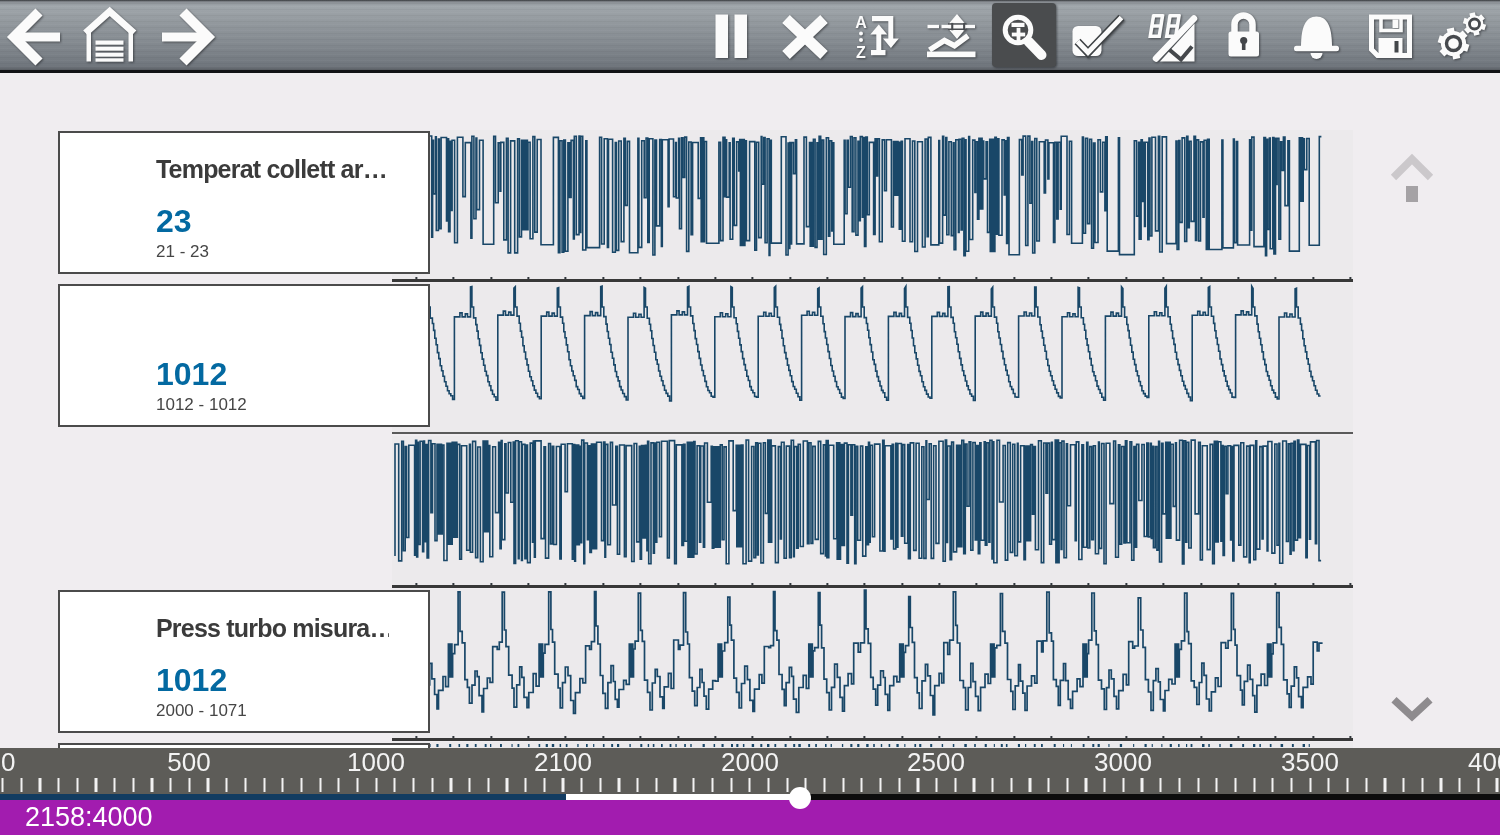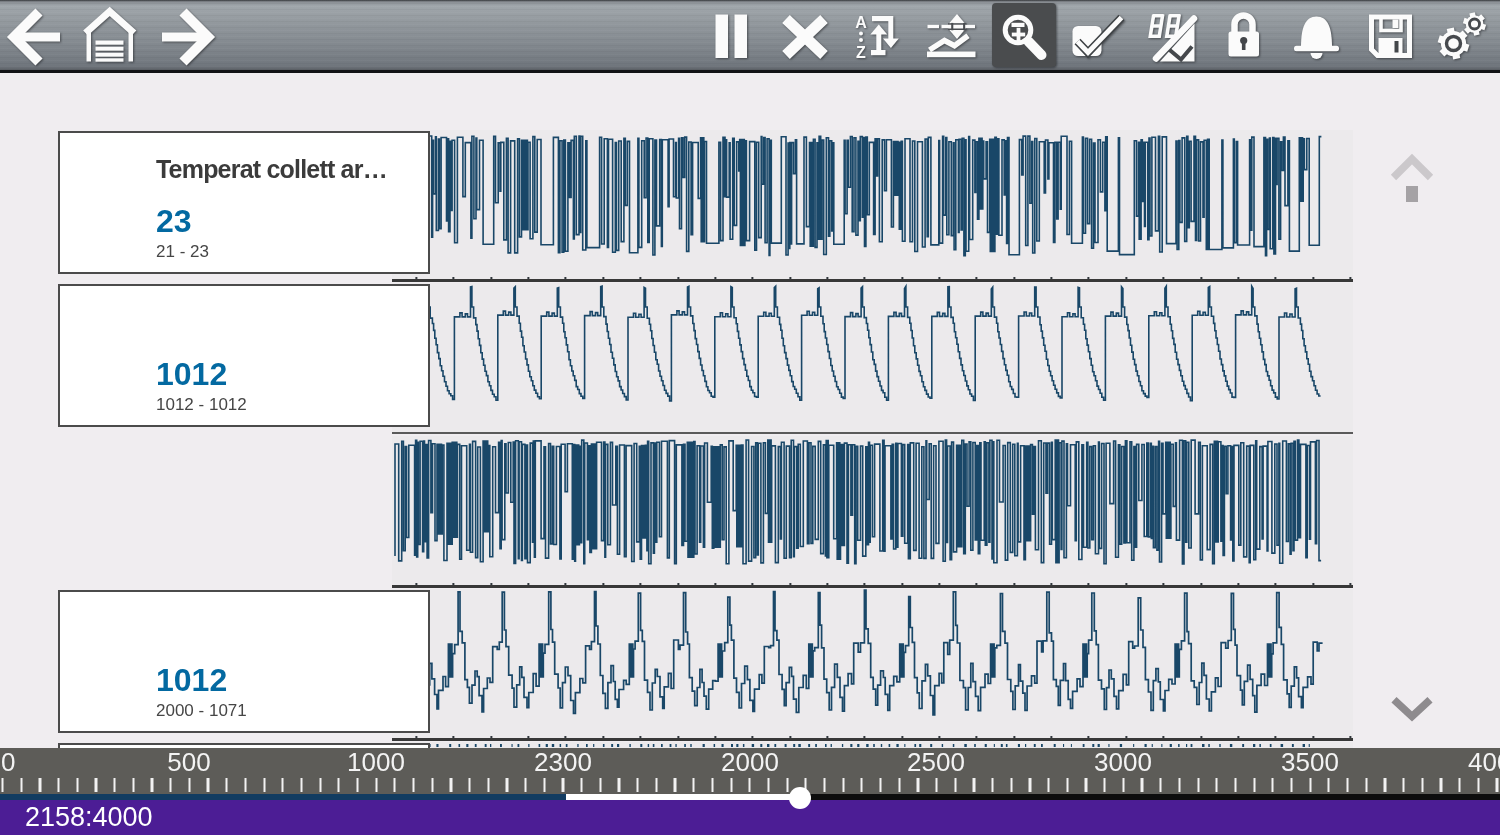--- a/index.html
+++ b/index.html
@@ -35,36 +35,37 @@
 #ticks { position:absolute; left:0; top:30px; width:1500px; height:14px;
   background:repeating-linear-gradient(90deg, #f2f2f2 0 2.2px, rgba(0,0,0,0) 2.2px 18.68px);
   background-position:1.5px 0; }
 #slider { position:absolute; left:0; top:794px; width:1500px; height:6px;
   background:#0d0d0d; z-index:4; }
 #slider .nav { position:absolute; left:0; top:0; width:566px; height:6px; background:#123c61; }
 #slider .wht { position:absolute; left:566px; top:0; width:240px; height:6px; background:#ffffff; }
 #handle { position:absolute; left:789px; top:787px; width:22px; height:22px;
   border-radius:50%; background:#ffffff; z-index:6; }
 #bbar { position:absolute; left:0; top:800px; width:1500px; height:35px;
-  background:#4c1d95; z-index:5;text-align:right; }
+  background:#a21caf; z-index:5;text-align:right; }
 #bbar span { position:absolute; left:25px; top:2px; font-size:27px; color:#fff; }
 </style></head>
 <body>
 <div id="root">
 
 <div class="card" style="top:131px">
   <div class="cname">Temperat collett ar…</div>
   <div class="cval">23</div>
   <div class="crng">21 - 23</div>
 </div>
 <div class="card" style="top:284px">
   <div class="cval">1012</div>
   <div class="crng">1012 - 1012</div>
 </div>
 <div class="card" style="top:590px">
+  <div class="cname">Press turbo misura…</div>
   <div class="cval">1012</div>
   <div class="crng">2000 - 1071</div>
 </div>
 <div class="card" style="top:743px;height:100px"></div>
 
 <div class="crow" style="top:130px"></div>
 <svg class="tr" style="top:130px" width="961" height="149" viewBox="0 0 961 149">
       <polyline fill="none" stroke="#194768" stroke-width="1.6" points="3.0,110.0 3.0,9.2 7.4,9.2 7.4,113.2 8.6,113.2 8.6,9.6 9.4,9.6 9.4,63.2 12.0,63.2 12.0,10.9 12.6,10.9 12.6,120.9 13.3,120.9 13.3,10.9 13.9,10.9 13.9,120.9 14.6,120.9 14.6,10.9 15.2,10.9 15.2,120.9 15.9,120.9 15.9,10.9 16.5,10.9 16.5,120.9 17.2,120.9 17.2,10.9 17.8,10.9 17.8,120.9 18.5,120.9 18.5,10.6 19.2,10.6 19.2,96.8 20.4,96.8 20.4,7.7 21.1,7.7 21.1,88.8 21.7,88.8 21.7,7.7 22.4,7.7 22.4,88.8 23.0,88.8 23.0,7.7 23.7,7.7 23.7,88.8 24.3,88.8 24.3,11.9 26.0,11.9 26.0,109.2 27.3,109.2 27.3,13.0 29.4,13.0 29.4,68.0 30.8,68.0 30.8,6.5 33.1,6.5 33.1,63.7 35.3,63.7 35.3,6.0 39.7,6.0 39.7,107.3 40.6,107.3 40.6,10.4 41.5,10.4 41.5,63.9 43.5,63.9 43.5,6.8 44.3,6.8 44.3,100.5 46.4,100.5 46.4,9.1 47.4,9.1 47.4,98.6 49.1,98.6 49.1,7.5 54.5,7.5 54.5,91.0 55.7,91.0 55.7,8.8 56.6,8.8 56.6,101.6 58.0,101.6 58.0,11.4 58.8,11.4 58.8,80.4 60.1,80.4 60.1,10.2 62.6,10.2 62.6,112.8 65.4,112.8 65.4,7.3 70.9,7.3 70.9,66.6 73.3,66.6 73.3,12.6 78.9,12.6 78.9,108.1 79.9,108.1 79.9,6.3 81.9,6.3 81.9,88.8 84.0,88.8 84.0,8.1 84.8,8.1 84.8,79.6 87.5,79.6 87.5,10.3 91.1,10.3 91.1,114.3 101.7,114.3 101.7,6.4 103.5,6.4 103.5,72.7 106.2,72.7 106.2,12.9 108.0,12.9 108.0,61.2 108.8,61.2 108.8,12.4 111.8,12.4 111.8,109.9 114.4,109.9 114.4,8.2 116.1,8.2 116.1,122.9 118.6,122.9 118.6,10.9 122.7,10.9 122.7,122.9 125.6,122.9 125.6,8.9 127.4,8.9 127.4,106.9 129.5,106.9 129.5,10.3 130.2,10.3 130.2,99.6 130.8,99.6 130.8,10.3 131.5,10.3 131.5,99.6 132.1,99.6 132.1,10.3 132.8,10.3 132.8,99.6 133.4,99.6 133.4,10.3 134.1,10.3 134.1,99.6 134.7,99.6 134.7,10.3 135.4,10.3 135.4,99.6 136.0,99.6 136.0,12.2 138.1,12.2 138.1,108.7 140.9,108.7 140.9,6.6 142.8,6.6 142.8,102.1 145.2,102.1 145.2,9.5 149.0,9.5 149.0,114.8 161.4,114.8 161.4,7.4 166.4,7.4 166.4,122.6 167.9,122.6 167.9,10.7 170.1,10.7 170.1,122.3 171.8,122.3 171.8,10.1 173.4,10.1 173.4,121.3 175.9,121.3 175.9,12.7 177.5,12.7 177.5,67.5 179.1,67.5 179.1,10.4 181.4,10.4 181.4,109.0 182.3,109.0 182.3,6.2 184.3,6.2 184.3,104.6 187.0,104.6 187.0,6.1 187.8,6.1 187.8,102.4 188.8,102.4 188.8,6.3 190.7,6.3 190.7,120.0 193.8,120.0 193.8,10.8 194.9,10.8 194.9,117.6 207.6,117.6 207.6,7.3 209.6,7.3 209.6,114.0 212.2,114.0 212.2,8.8 215.4,8.8 215.4,117.4 216.5,117.4 216.5,9.2 220.6,9.2 220.6,122.3 223.3,122.3 223.3,12.6 224.4,12.6 224.4,120.4 226.7,120.4 226.7,11.0 229.2,11.0 229.2,111.6 231.9,111.6 231.9,8.2 233.3,8.2 233.3,75.4 235.3,75.4 235.3,11.4 237.5,11.4 237.5,122.8 245.9,122.8 245.9,8.3 246.9,8.3 246.9,117.4 249.7,117.4 249.7,10.8 252.2,10.8 252.2,67.7 254.1,67.7 254.1,8.0 255.8,8.0 255.8,112.4 257.2,112.4 257.2,8.7 260.9,8.7 260.9,125.0 262.9,125.0 262.9,10.0 264.5,10.0 264.5,95.9 267.7,95.9 267.7,9.6 269.4,9.6 269.4,116.4 270.3,116.4 270.3,9.8 276.1,9.8 276.1,76.6 277.1,76.6 277.1,9.0 281.5,9.0 281.5,66.7 283.6,66.7 283.6,12.5 284.3,12.5 284.3,68.0 286.6,68.0 286.6,8.3 287.5,8.3 287.5,98.8 289.5,98.8 289.5,7.8 291.0,7.8 291.0,47.4 292.7,47.4 292.7,7.1 294.6,7.1 294.6,121.4 296.8,121.4 296.8,12.0 299.1,12.0 299.1,104.8 300.6,104.8 300.6,12.5 306.2,12.5 306.2,68.4 308.6,68.4 308.6,7.8 309.2,7.8 309.2,111.6 309.9,111.6 309.9,7.8 310.5,7.8 310.5,111.6 311.2,111.6 311.2,7.8 311.8,7.8 311.8,111.6 312.5,111.6 312.5,11.5 314.5,11.5 314.5,113.2 326.9,113.2 326.9,12.4 328.6,12.4 328.6,110.6 331.0,110.6 331.0,7.3 331.7,7.3 331.7,66.6 332.3,66.6 332.3,7.3 333.0,7.3 333.0,66.6 333.6,66.6 333.6,9.9 334.6,9.9 334.6,67.1 337.2,67.1 337.2,12.9 338.1,12.9 338.1,109.3 340.7,109.3 340.7,8.3 342.2,8.3 342.2,95.4 344.6,95.4 344.6,11.9 346.7,11.9 346.7,40.9 347.7,40.9 347.7,9.6 348.4,9.6 348.4,115.4 349.0,115.4 349.0,9.6 349.7,9.6 349.7,115.4 350.3,115.4 350.3,9.6 351.0,9.6 351.0,115.4 351.6,115.4 351.6,9.6 352.3,9.6 352.3,115.4 352.9,115.4 352.9,10.9 354.4,10.9 354.4,110.6 357.6,110.6 357.6,11.6 362.8,11.6 362.8,120.3 364.5,120.3 364.5,12.3 366.7,12.3 366.7,107.6 369.2,107.6 369.2,6.5 369.9,6.5 369.9,54.2 371.7,54.2 371.7,7.6 373.1,7.6 373.1,112.7 375.1,112.7 375.1,8.7 377.1,8.7 377.1,125.4 377.9,125.4 377.9,10.3 379.3,10.3 379.3,113.1 389.3,113.1 389.3,6.7 394.0,6.7 394.0,125.0 396.1,125.0 396.1,13.0 397.0,13.0 397.0,118.5 397.8,118.5 397.8,12.5 398.8,12.5 398.8,113.9 399.6,113.9 399.6,12.6 401.5,12.6 401.5,43.6 403.4,43.6 403.4,9.9 404.6,9.9 404.6,113.9 412.0,113.9 412.0,7.1 414.4,7.1 414.4,96.6 417.5,96.6 417.5,12.6 418.2,12.6 418.2,116.1 418.8,116.1 418.8,12.6 419.5,12.6 419.5,116.1 420.1,116.1 420.1,12.6 420.8,12.6 420.8,116.1 421.4,116.1 421.4,9.3 423.1,9.3 423.1,117.4 425.0,117.4 425.0,12.9 425.9,12.9 425.9,109.1 427.1,109.1 427.1,6.4 428.7,6.4 428.7,109.1 430.0,109.1 430.0,10.1 431.7,10.1 431.7,124.5 434.3,124.5 434.3,7.7 436.5,7.7 436.5,106.1 437.8,106.1 437.8,10.8 439.7,10.8 439.7,100.9 441.1,100.9 441.1,12.9 441.8,12.9 441.8,114.3 452.2,114.3 452.2,10.4 453.1,10.4 453.1,83.7 455.1,83.7 455.1,10.4 456.2,10.4 456.2,57.3 458.4,57.3 458.4,6.5 460.2,6.5 460.2,101.6 462.0,101.6 462.0,7.8 463.9,7.8 463.9,105.1 466.0,105.1 466.0,11.2 467.4,11.2 467.4,90.6 468.3,90.6 468.3,6.6 470.3,6.6 470.3,87.1 471.2,87.1 471.2,7.5 472.5,7.5 472.5,116.5 473.9,116.5 473.9,7.0 475.3,7.0 475.3,84.8 477.3,84.8 477.3,12.4 481.6,12.4 481.6,104.4 483.1,104.4 483.1,8.8 484.2,8.8 484.2,46.0 485.6,46.0 485.6,8.8 487.4,8.8 487.4,111.8 490.2,111.8 490.2,9.9 492.5,9.9 492.5,60.8 494.4,60.8 494.4,9.8 499.4,9.8 499.4,97.0 501.4,97.0 501.4,11.5 502.1,11.5 502.1,65.1 502.7,65.1 502.7,11.5 503.4,11.5 503.4,65.1 504.0,65.1 504.0,11.5 504.7,11.5 504.7,65.1 505.3,65.1 505.3,11.5 506.0,11.5 506.0,65.1 506.6,65.1 506.6,12.3 507.3,12.3 507.3,99.3 507.9,99.3 507.9,12.3 508.6,12.3 508.6,99.3 509.2,99.3 509.2,11.2 510.4,11.2 510.4,111.2 513.0,111.2 513.0,8.8 518.0,8.8 518.0,111.7 520.5,111.7 520.5,11.0 522.8,11.0 522.8,121.5 525.5,121.5 525.5,11.8 530.4,11.8 530.4,117.0 533.1,117.0 533.1,9.0 535.2,9.0 535.2,106.6 536.3,106.6 536.3,7.4 538.9,7.4 538.9,114.9 546.8,114.9 546.8,10.5 547.6,10.5 547.6,113.1 550.6,113.1 550.6,6.3 551.7,6.3 551.7,85.1 553.8,85.1 553.8,7.6 554.8,7.6 554.8,104.7 556.9,104.7 556.9,11.7 559.3,11.7 559.3,105.6 561.3,105.6 561.3,12.7 562.1,12.7 562.1,119.8 563.8,119.8 563.8,9.7 566.4,9.7 566.4,102.4 567.1,102.4 567.1,9.3 569.1,9.3 569.1,99.9 570.2,99.9 570.2,8.3 571.9,8.3 571.9,125.8 573.3,125.8 573.3,9.7 574.0,9.7 574.0,121.2 576.7,121.2 576.7,6.6 577.6,6.6 577.6,109.5 580.7,109.5 580.7,10.1 582.9,10.1 582.9,62.5 583.8,62.5 583.8,11.8 585.5,11.8 585.5,89.1 586.9,89.1 586.9,8.2 587.5,8.2 587.5,79.0 588.2,79.0 588.2,8.2 588.8,8.2 588.8,79.0 589.5,79.0 589.5,8.2 590.1,8.2 590.1,79.0 590.8,79.0 590.8,11.0 591.7,11.0 591.7,48.9 594.1,48.9 594.1,11.8 595.5,11.8 595.5,102.4 597.7,102.4 597.7,9.2 598.3,9.2 598.3,121.5 599.0,121.5 599.0,9.2 599.6,9.2 599.6,121.5 600.3,121.5 600.3,9.2 600.9,9.2 600.9,121.5 601.6,121.5 601.6,9.2 602.2,9.2 602.2,121.5 602.9,121.5 602.9,7.4 604.3,7.4 604.3,104.2 605.8,104.2 605.8,8.7 606.9,8.7 606.9,105.2 610.0,105.2 610.0,9.9 612.2,9.9 612.2,64.9 613.1,64.9 613.1,10.7 614.6,10.7 614.6,113.4 615.5,113.4 615.5,7.6 617.0,7.6 617.0,124.7 627.4,124.7 627.4,9.6 629.7,9.6 629.7,44.9 631.1,44.9 631.1,6.1 633.7,6.1 633.7,115.5 635.9,115.5 635.9,6.1 637.9,6.1 637.9,73.2 639.7,73.2 639.7,11.5 640.7,11.5 640.7,123.0 642.8,123.0 642.8,8.5 644.8,8.5 644.8,111.0 647.3,111.0 647.3,11.8 652.2,11.8 652.2,62.9 653.5,62.9 653.5,10.0 655.9,10.0 655.9,48.9 656.9,48.9 656.9,12.8 661.5,12.8 661.5,112.4 662.9,112.4 662.9,12.4 664.7,12.4 664.7,88.9 666.1,88.9 666.1,12.3 668.3,12.3 668.3,79.2 669.2,79.2 669.2,6.2 675.0,6.2 675.0,104.5 677.4,104.5 677.4,11.2 679.6,11.2 679.6,113.2 690.4,113.2 690.4,7.0 691.4,7.0 691.4,103.2 693.5,103.2 693.5,8.3 695.5,8.3 695.5,93.6 697.6,93.6 697.6,9.3 699.6,9.3 699.6,118.3 701.5,118.3 701.5,13.0 703.0,13.0 703.0,112.5 706.0,112.5 706.0,9.7 708.4,9.7 708.4,61.9 710.7,61.9 710.7,12.3 712.9,12.3 712.9,80.8 713.7,80.8 713.7,6.9 715.2,6.9 715.2,121.1 726.4,121.1 726.4,7.7 727.5,7.7 727.5,124.6 742.3,124.6 742.3,10.7 744.5,10.7 744.5,86.1 746.5,86.1 746.5,12.3 747.2,12.3 747.2,109.1 747.8,109.1 747.8,12.3 748.5,12.3 748.5,109.1 749.1,109.1 749.1,9.8 750.3,9.8 750.3,71.4 751.1,71.4 751.1,12.3 752.5,12.3 752.5,96.4 753.3,96.4 753.3,12.3 755.8,12.3 755.8,109.7 757.0,109.7 757.0,8.1 758.0,8.1 758.0,106.0 759.9,106.0 759.9,7.2 763.5,7.2 763.5,100.9 766.4,100.9 766.4,6.4 767.7,6.4 767.7,122.0 770.2,122.0 770.2,6.9 774.5,6.9 774.5,113.6 784.0,113.6 784.0,11.0 785.1,11.0 785.1,119.5 786.8,119.5 786.8,10.6 787.9,10.6 787.9,92.4 790.1,92.4 790.1,7.9 792.7,7.9 792.7,111.4 794.7,111.4 794.7,6.3 795.9,6.3 795.9,97.7 797.3,97.7 797.3,11.3 799.1,11.3 799.1,91.4 802.0,91.4 802.0,6.2 803.5,6.2 803.5,110.5 804.6,110.5 804.6,9.9 806.6,9.9 806.6,111.0 808.5,111.0 808.5,11.9 811.0,11.9 811.0,87.3 812.1,87.3 812.1,10.3 814.3,10.3 814.3,119.5 815.6,119.5 815.6,9.4 817.2,9.4 817.2,119.5 829.9,119.5 829.9,10.0 830.9,10.0 830.9,117.9 841.4,117.9 841.4,9.1 842.3,9.1 842.3,112.6 844.3,112.6 844.3,11.5 845.6,11.5 845.6,115.0 857.6,115.0 857.6,9.7 858.4,9.7 858.4,100.3 859.8,100.3 859.8,7.1 862.0,7.1 862.0,116.6 871.9,116.6 871.9,7.5 873.5,7.5 873.5,125.6 874.6,125.6 874.6,9.2 875.7,9.2 875.7,99.4 877.4,99.4 877.4,8.1 878.2,8.1 878.2,118.7 880.7,118.7 880.7,7.6 881.9,7.6 881.9,123.9 883.5,123.9 883.5,8.4 884.3,8.4 884.3,54.5 885.1,54.5 885.1,8.4 886.9,8.4 886.9,109.3 888.6,109.3 888.6,11.9 889.7,11.9 889.7,40.5 891.4,40.5 891.4,7.1 893.0,7.1 893.0,75.6 895.9,75.6 895.9,10.8 897.4,10.8 897.4,121.1 907.3,121.1 907.3,7.9 907.9,7.9 907.9,71.3 908.6,71.3 908.6,7.9 909.2,7.9 909.2,71.3 909.9,71.3 909.9,7.9 910.5,7.9 910.5,71.3 911.2,71.3 911.2,8.8 912.4,8.8 912.4,39.6 914.8,39.6 914.8,8.5 917.2,8.5 917.2,115.2 927.3,115.2 927.3,6.6 929.4,6.6"></polyline>
     </svg>
 <div class="crow thin" style="top:283px"></div>
@@ -290,21 +291,21 @@
     <path d="M8.5 32.5 L27 14 L45.5 32.5" fill="none" stroke="#cbc8cb" stroke-width="7.5"></path>
     <rect x="21" y="41" width="12" height="16" fill="#a5a2a5"></rect>
   </svg>
   <svg style="position:absolute;left:1385px;top:690px;z-index:2" width="60" height="40" viewBox="0 0 60 40">
     <path d="M9 9.8 L27 26.5 L45 9.8" fill="none" stroke="#8e8b8e" stroke-width="7.5"></path>
   </svg>
   <div id="ruler">
       <span class="rnum" style="left:1px">0</span>
       <span class="rnum" style="left:189px;transform:translateX(-50%)">500</span>
       <span class="rnum" style="left:376px;transform:translateX(-50%)">1000</span>
-      <span class="rnum" style="left:563px;transform:translateX(-50%)">2300</span>
+      <span class="rnum" style="left:563px;transform:translateX(-50%)">2100</span>
       <span class="rnum" style="left:750px;transform:translateX(-50%)">2000</span>
       <span class="rnum" style="left:936px;transform:translateX(-50%)">2500</span>
       <span class="rnum" style="left:1123px;transform:translateX(-50%)">3000</span>
       <span class="rnum" style="left:1310px;transform:translateX(-50%)">3500</span>
       <span class="rnum" style="left:1497px;transform:translateX(-50%)">4000</span>
       <div id="ticks"></div>
     </div>
   <div id="slider">
       <div class="nav"></div>
       <div class="wht"></div>

